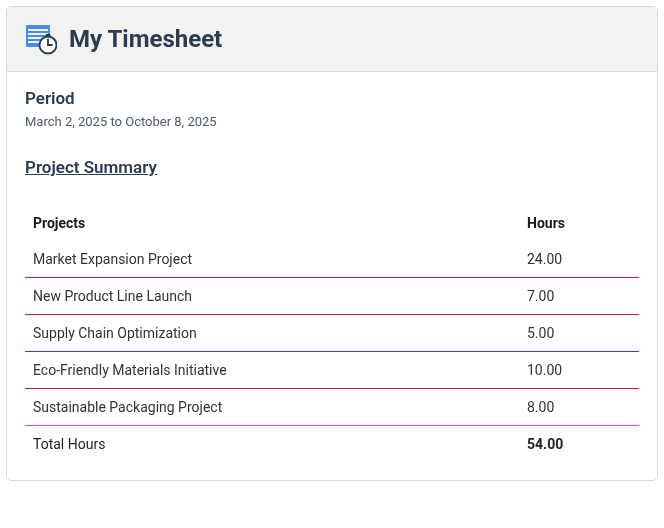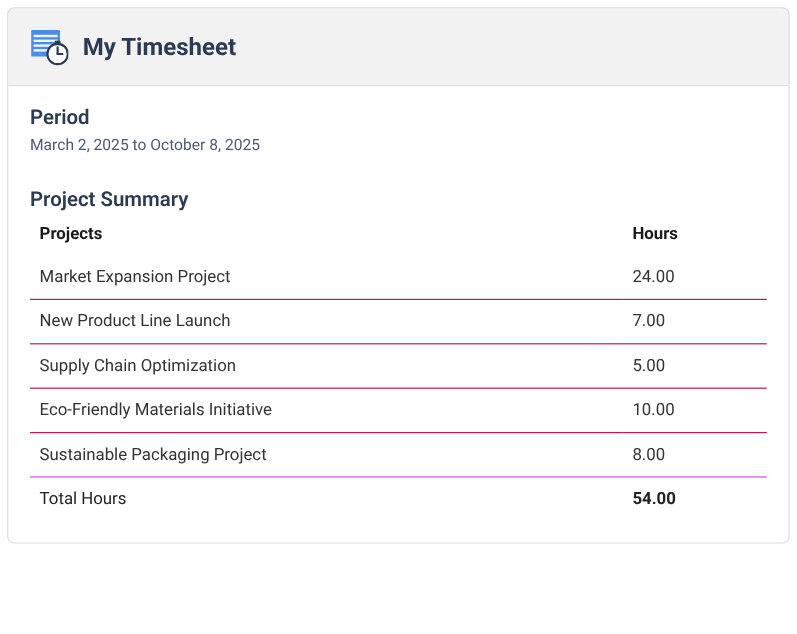--- a/index.html
+++ b/index.html
@@ -26,41 +26,42 @@
       display: flex;
       align-items: center;
       gap: 12px;
     }
     .timesheet-icon {
       width: 32px;
       height: 32px;
       position: relative;
     }
     .card-title {
-      font-size: 20px;
+      font-size: 24px;
       font-weight: 700;
       color: #2a3b52;
     }
     .card-body {
       padding: 16px 18px 18px 18px;
       background: #ffffff;
     }
     .section-heading {
       font-size: 17px;
       font-weight: 600;
       color: #2a3b52;
       margin-bottom: 6px;
     }
     .period-text {
       font-size: 13px;
       color: #4a5b72;
       margin-bottom: 28px;
     }
     .section-heading.summary {
-      margin-bottom: 0;
+      margin-bottom: 28px;
+      text-decoration: underline;
     }
     table {
       width: 100%;
       border-collapse: collapse;
     }
     thead th {
       text-align: left;
       font-size: 14px;
       font-weight: 700;
       color: #1a1a1a;

